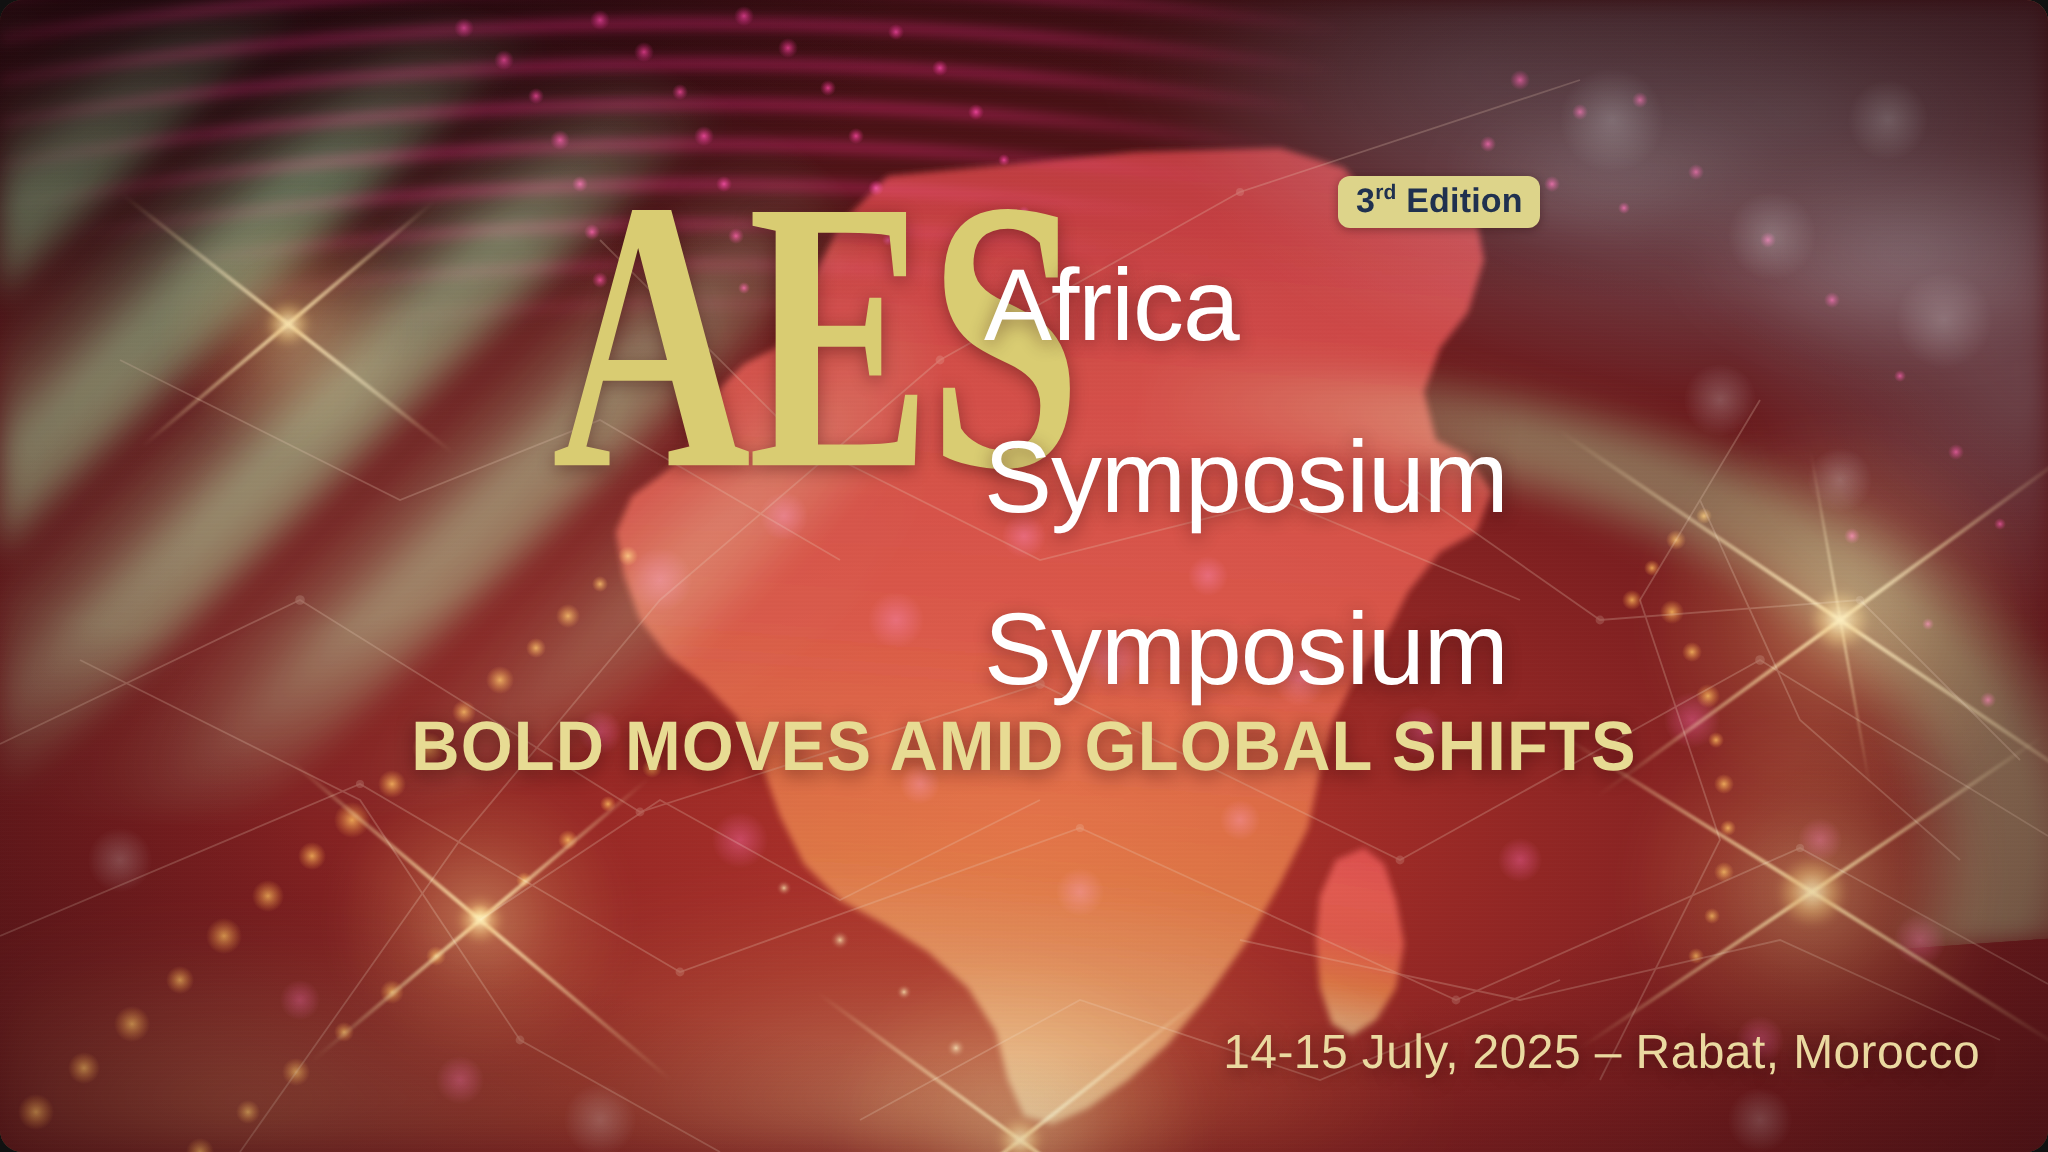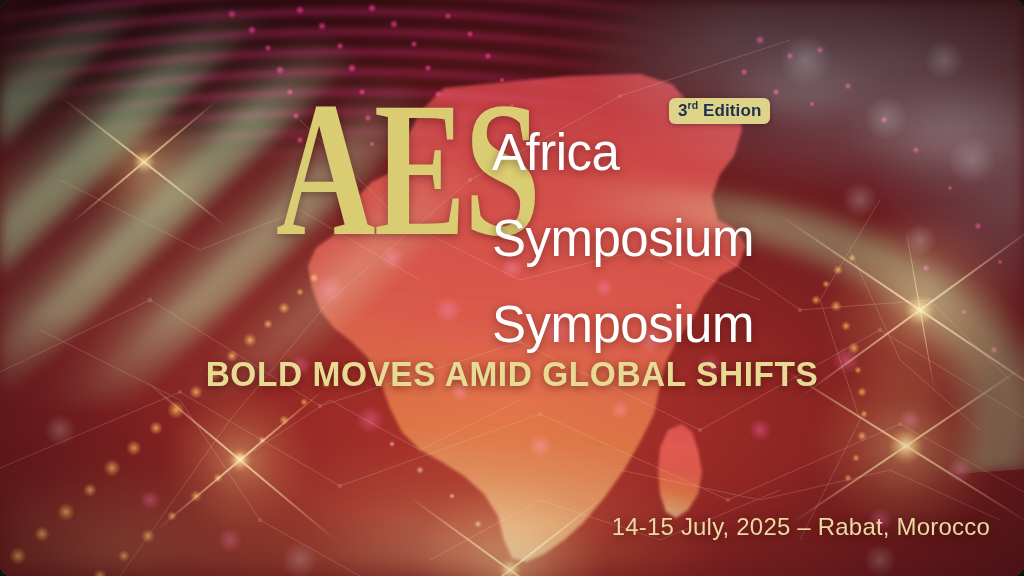--- a/index.html
+++ b/index.html
@@ -184,21 +184,21 @@
     font-size: 51px;
     line-height: 58px;
     letter-spacing: -0.5px;
     text-shadow: 0 2px 9px rgba(50,8,10,0.46);
     white-space: nowrap;
   }
   #wordmark .wm-line { display:block;margin-top:28px; }
 
   #edition-badge {
     position:absolute;
-    left: 669px; top: 98px;
+    left: 669px; top: 88px;
     background: #ddd48a;
     color: #20314f;
     border-radius: 6px;
     padding: 4px 9px 5px 9px;
     font-family: "Liberation Sans", sans-serif;
     font-weight: 700;
     font-size: 17px;
     line-height: 1;
     letter-spacing: .1px;
     box-shadow: 0 1px 5px rgba(40,8,10,0.38);

